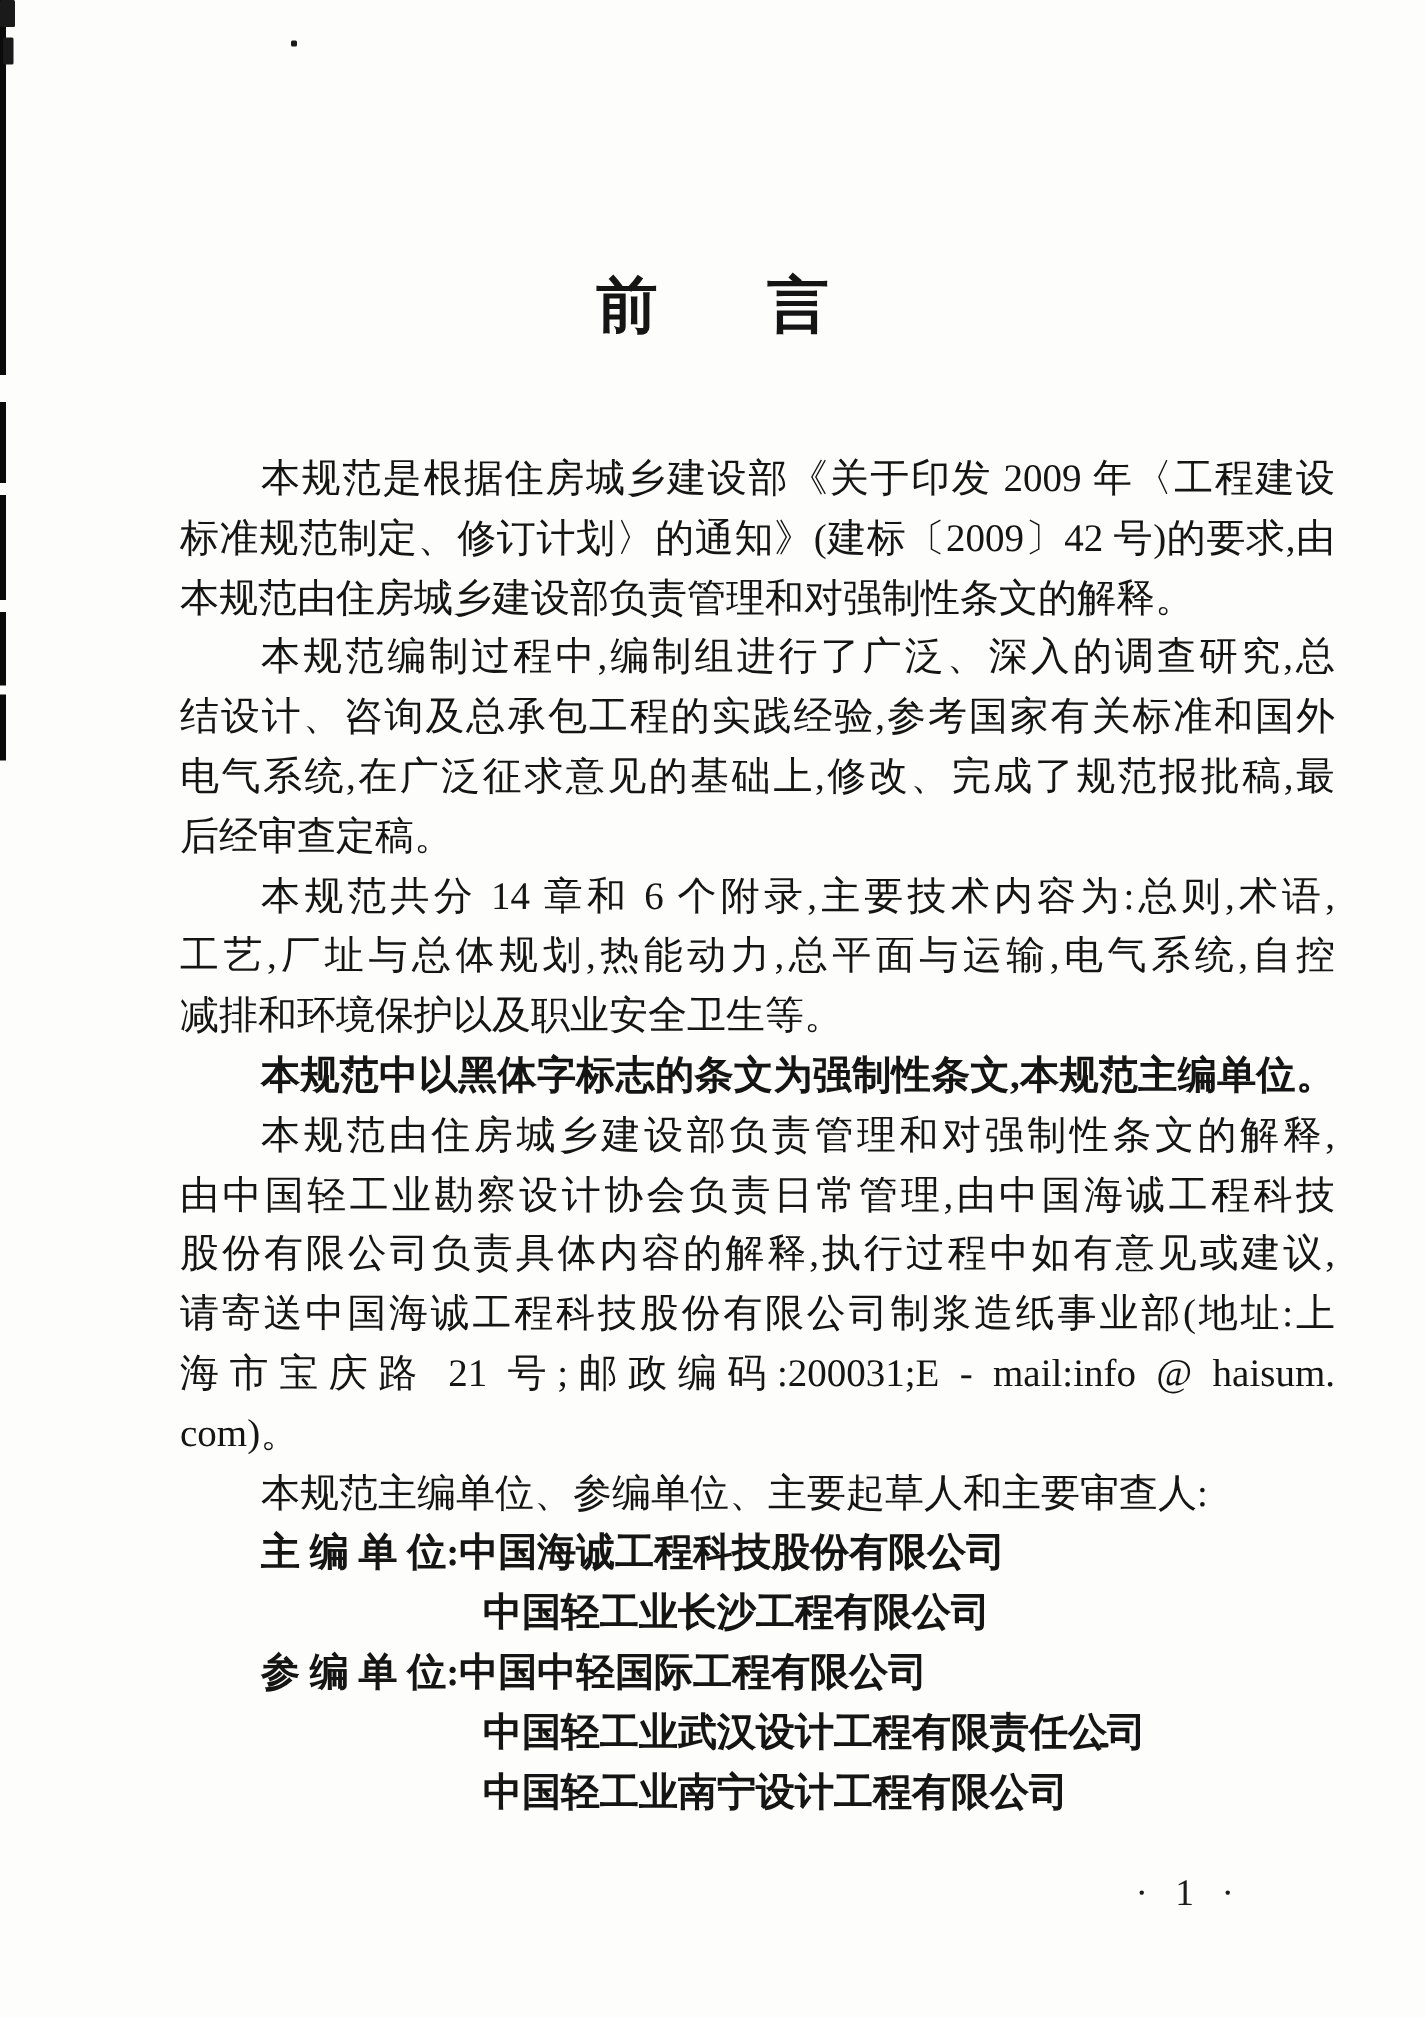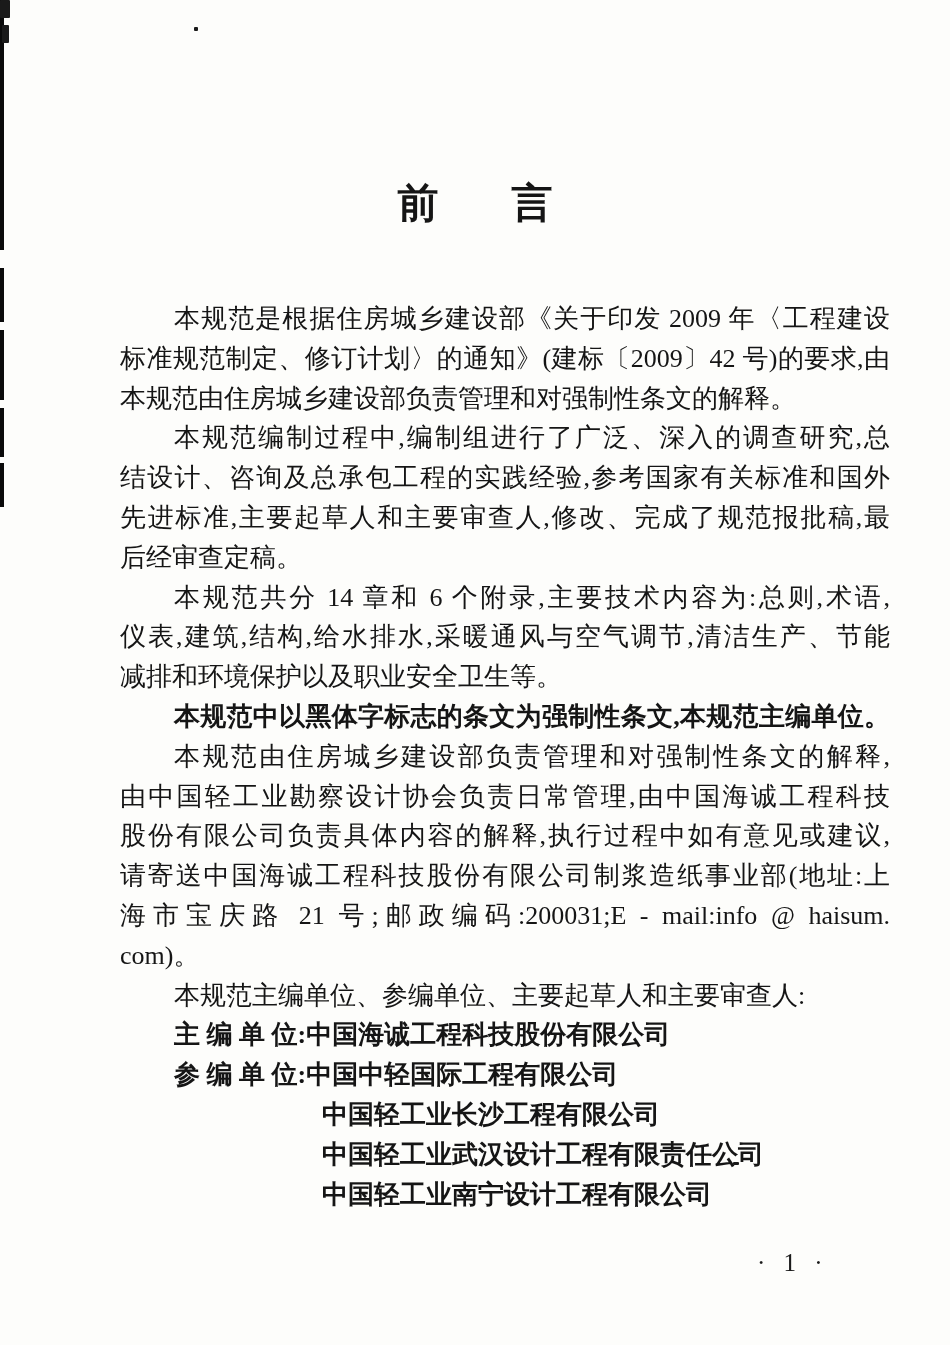--- a/index.html
+++ b/index.html
@@ -68,33 +68,33 @@
   <span>前</span>
   <span>言</span>
 </div>
 
 <div class="textblock" id="textblock">
     <div class="line indent justify">本规范是根据住房城乡建设部《关于印发 2009 年〈工程建设</div>
     <div class="line justify">标准规范制定、修订计划〉的通知》(建标〔2009〕42 号)的要求,由</div>
     <div class="line">本规范由住房城乡建设部负责管理和对强制性条文的解释。</div>
     <div class="line indent justify">本规范编制过程中,编制组进行了广泛、深入的调查研究,总</div>
     <div class="line justify">结设计、咨询及总承包工程的实践经验,参考国家有关标准和国外</div>
-    <div class="line justify">先进标准,主要起草人和主要审查人,修改、完成了规范报批稿,最</div>
+    <div class="line justify">电气系统,在广泛征求意见的基础上,修改、完成了规范报批稿,最</div>
     <div class="line">后经审查定稿。</div>
     <div class="line indent justify">本规范共分 14 章和 6 个附录,主要技术内容为:总则,术语,</div>
-    <div class="line justify">仪表,建筑,结构,给水排水,采暖通风与空气调节,清洁生产、节能</div>
+    <div class="line justify">工艺,厂址与总体规划,热能动力,总平面与运输,电气系统,自控</div>
     <div class="line">减排和环境保护以及职业安全卫生等。</div>
     <div class="line indent justify bold">本规范中以黑体字标志的条文为强制性条文,本规范主编单位。</div>
     <div class="line indent justify">本规范由住房城乡建设部负责管理和对强制性条文的解释,</div>
     <div class="line justify">由中国轻工业勘察设计协会负责日常管理,由中国海诚工程科技</div>
     <div class="line justify">股份有限公司负责具体内容的解释,执行过程中如有意见或建议,</div>
     <div class="line justify">请寄送中国海诚工程科技股份有限公司制浆造纸事业部(地址:上</div>
     <div class="line justify">海市宝庆路 21 号;邮政编码:200031;E - mail:info @ haisum.</div>
     <div class="line">com)。</div>
     <div class="line indent">本规范主编单位、参编单位、主要起草人和主要审查人:</div>
     <div class="line indent bold">主 编 单 位:中国海诚工程科技股份有限公司</div>
+    <div class="line bold unit">中国轻工业长沙工程有限公司</div>
     <div class="line indent bold">参 编 单 位:中国中轻国际工程有限公司</div>
-    <div class="line bold unit">中国轻工业长沙工程有限公司</div>
     <div class="line bold unit">中国轻工业武汉设计工程有限责任公司</div>
     <div class="line bold unit">中国轻工业南宁设计工程有限公司</div>
   </div>
 
 <div class="pagenum">· 1 ·</div>
 
 </body></html>

